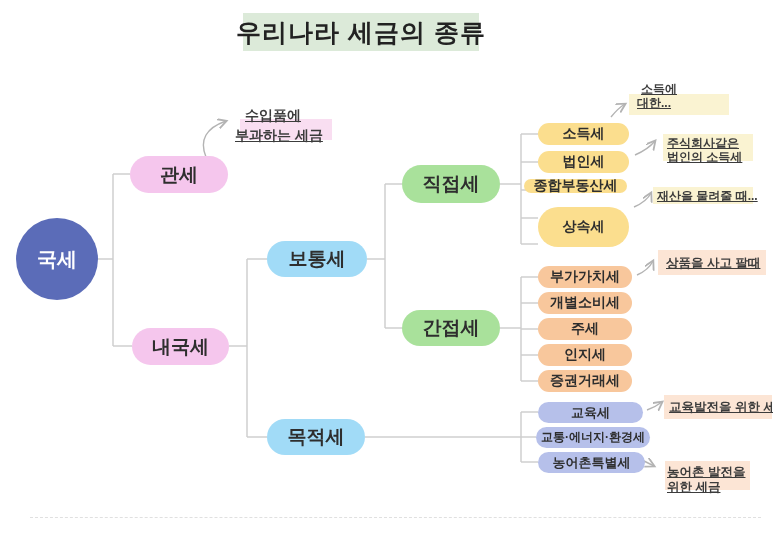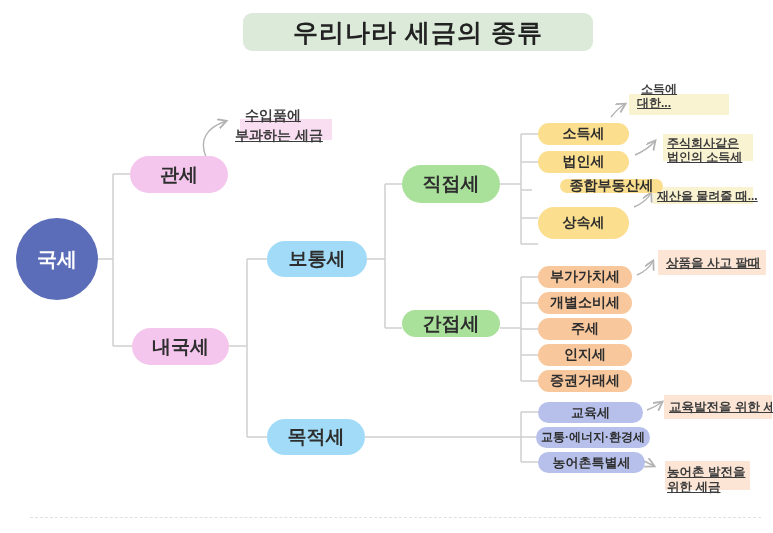--- a/index.html
+++ b/index.html
@@ -2,23 +2,23 @@
 <html><head>
 <meta charset="utf-8">
 <style>
   html,body{margin:0;padding:0;background:#fff;}
   .page{
     position:relative;width:773px;height:533px;background:#ffffff;
     font-family:"Liberation Sans","DejaVu Sans",sans-serif;overflow:hidden;
   }
   .layer{position:absolute;left:0;top:0;}
   .title{
-    position:absolute;left:243px;top:13px;width:350px;height:38px;
+    position:absolute;left:243px;top:13px;width:236px;height:38px;
     background:#dcead9;display:flex;align-items:center;justify-content:center;
-    font-size:25px;font-weight:bold;color:#222;letter-spacing:1px;white-space:nowrap;border-radius:9px;
+    font-size:25px;font-weight:bold;color:#222;letter-spacing:1px;white-space:nowrap;
   }
   .node{
     position:absolute;display:flex;align-items:center;justify-content:center;
     font-weight:bold;color:#2e2e2e;border-radius:999px;white-space:nowrap;
   }
   .root{background:#5b6cb8;border-radius:50%;color:#ffffff;font-size:20px;}
   .pink{background:#f5c6ed;}
   .blue{background:#a1dbf7;}
   .green{background:#a9e19b;}
   .yellow{background:#fbde8e;}
@@ -87,26 +87,26 @@
 
   <div class="node root" style="left:16px;top:218px;width:82px;height:82px;">국세</div>
 
   <div class="node pink lv1" style="left:130px;top:156px;width:98px;height:37px;">관세</div>
   <div class="node pink lv1" style="left:132px;top:328px;width:97px;height:37px;text-align:center;">내국세</div>
 
   <div class="node blue lv1" style="left:267px;top:241px;width:100px;height:36px;">보통세</div>
   <div class="node blue lv1" style="left:267px;top:419px;width:98px;height:36px;text-align:right;">목적세</div>
 
   <div class="node green lv1" style="left:402px;top:165px;width:98px;height:38px;">직접세</div>
-  <div class="node green lv1" style="left:402px;top:310px;width:98px;height:27px;">간접세</div>
+  <div class="node green lv1" style="left:402px;top:310px;width:98px;height:36px;">간접세</div>
 
   <div class="node yellow leaf" style="left:538px;top:123px;width:91px;height:22px;">소득세</div>
   <div class="node yellow leaf" style="left:538px;top:151px;width:91px;height:22px;">법인세</div>
-  <div class="node yellow leaf" style="left:560px;top:179px;width:103px;height:14px;">종합부동산세</div>
-  <div class="node yellow leaf" style="left:538px;top:207px;width:91px;height:32px;">상속세</div>
+  <div class="node yellow leaf" style="left:524px;top:179px;width:103px;height:14px;">종합부동산세</div>
+  <div class="node yellow leaf" style="left:538px;top:207px;width:91px;height:40px;">상속세</div>
 
   <div class="node orange leaf" style="left:538px;top:266px;width:94px;height:22px;">부가가치세</div>
   <div class="node orange leaf" style="left:538px;top:292px;width:94px;height:22px;">개별소비세</div>
   <div class="node orange leaf" style="left:538px;top:318px;width:94px;height:22px;">주세</div>
   <div class="node orange leaf" style="left:538px;top:344px;width:94px;height:22px;">인지세</div>
   <div class="node orange leaf" style="left:538px;top:370px;width:94px;height:22px;">증권거래세</div>
 
   <div class="node purple leaf-xs" style="left:536px;top:427px;width:114px;height:21px;">교통·에너지·환경세</div>
   <div class="node purple leaf-sm" style="left:538px;top:402px;width:105px;height:21px;">교육세</div>
   <div class="node purple leaf-sm" style="left:538px;top:452px;width:107px;height:21px;">농어촌특별세</div>

